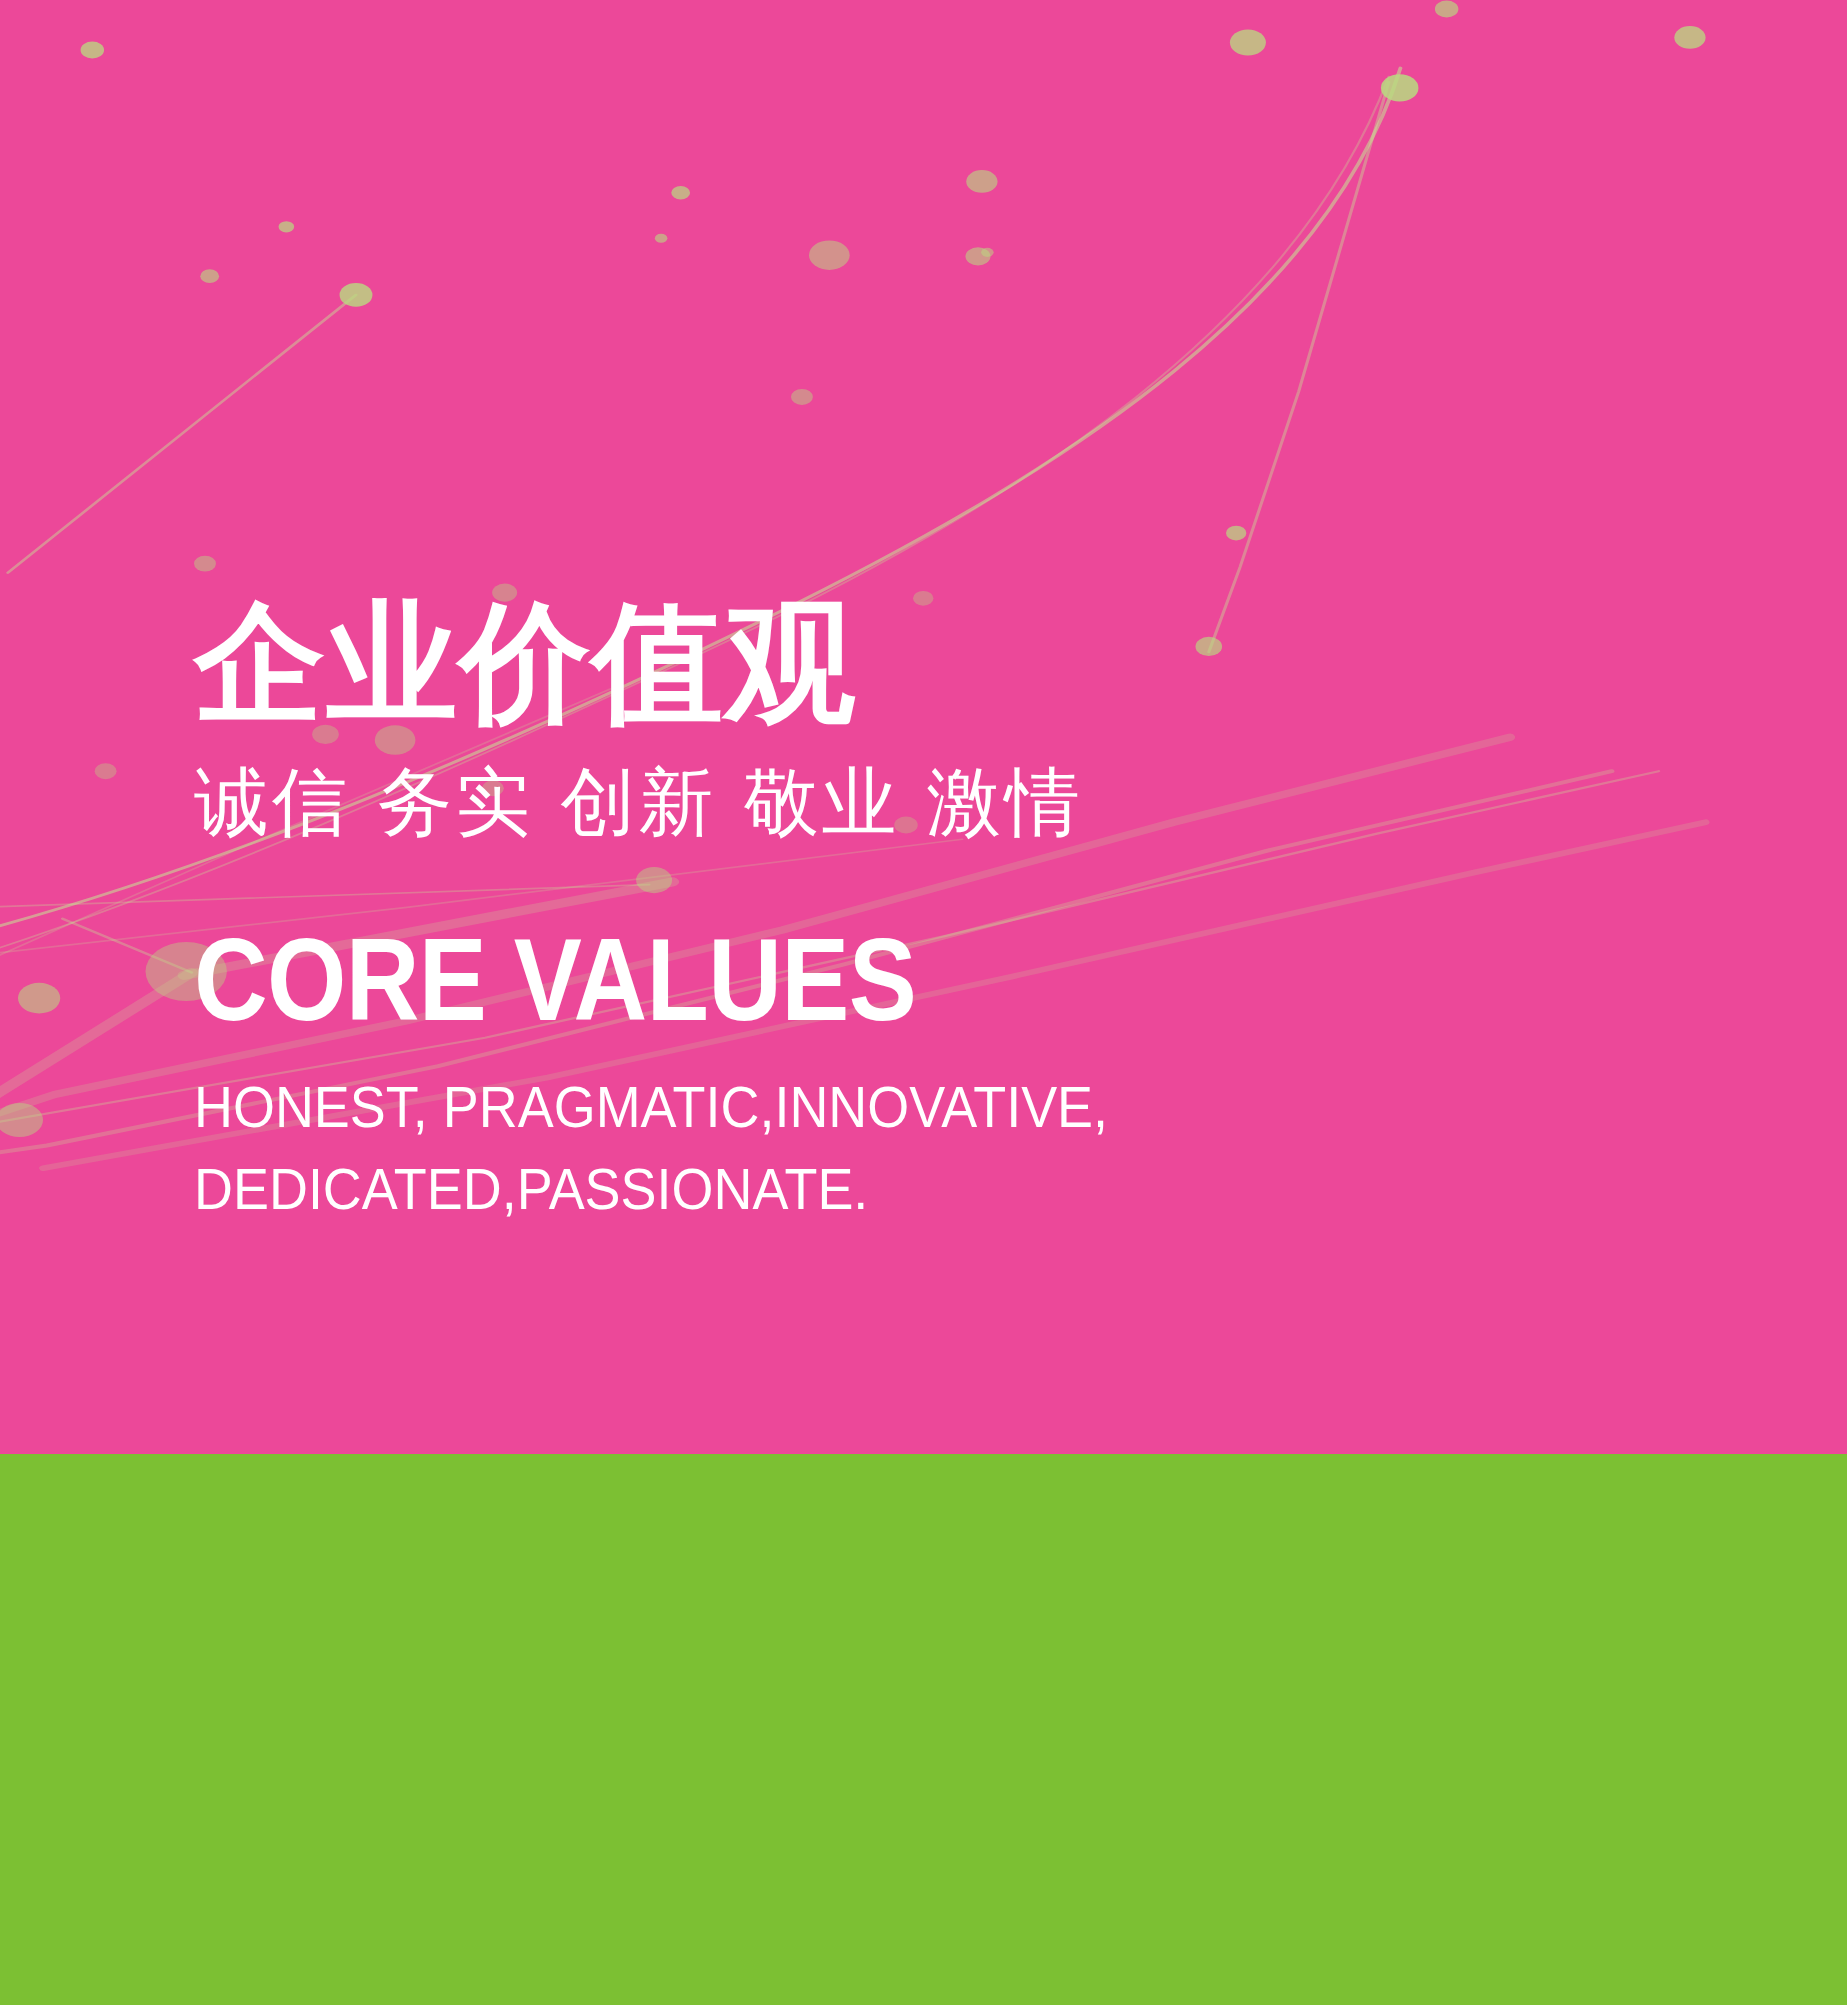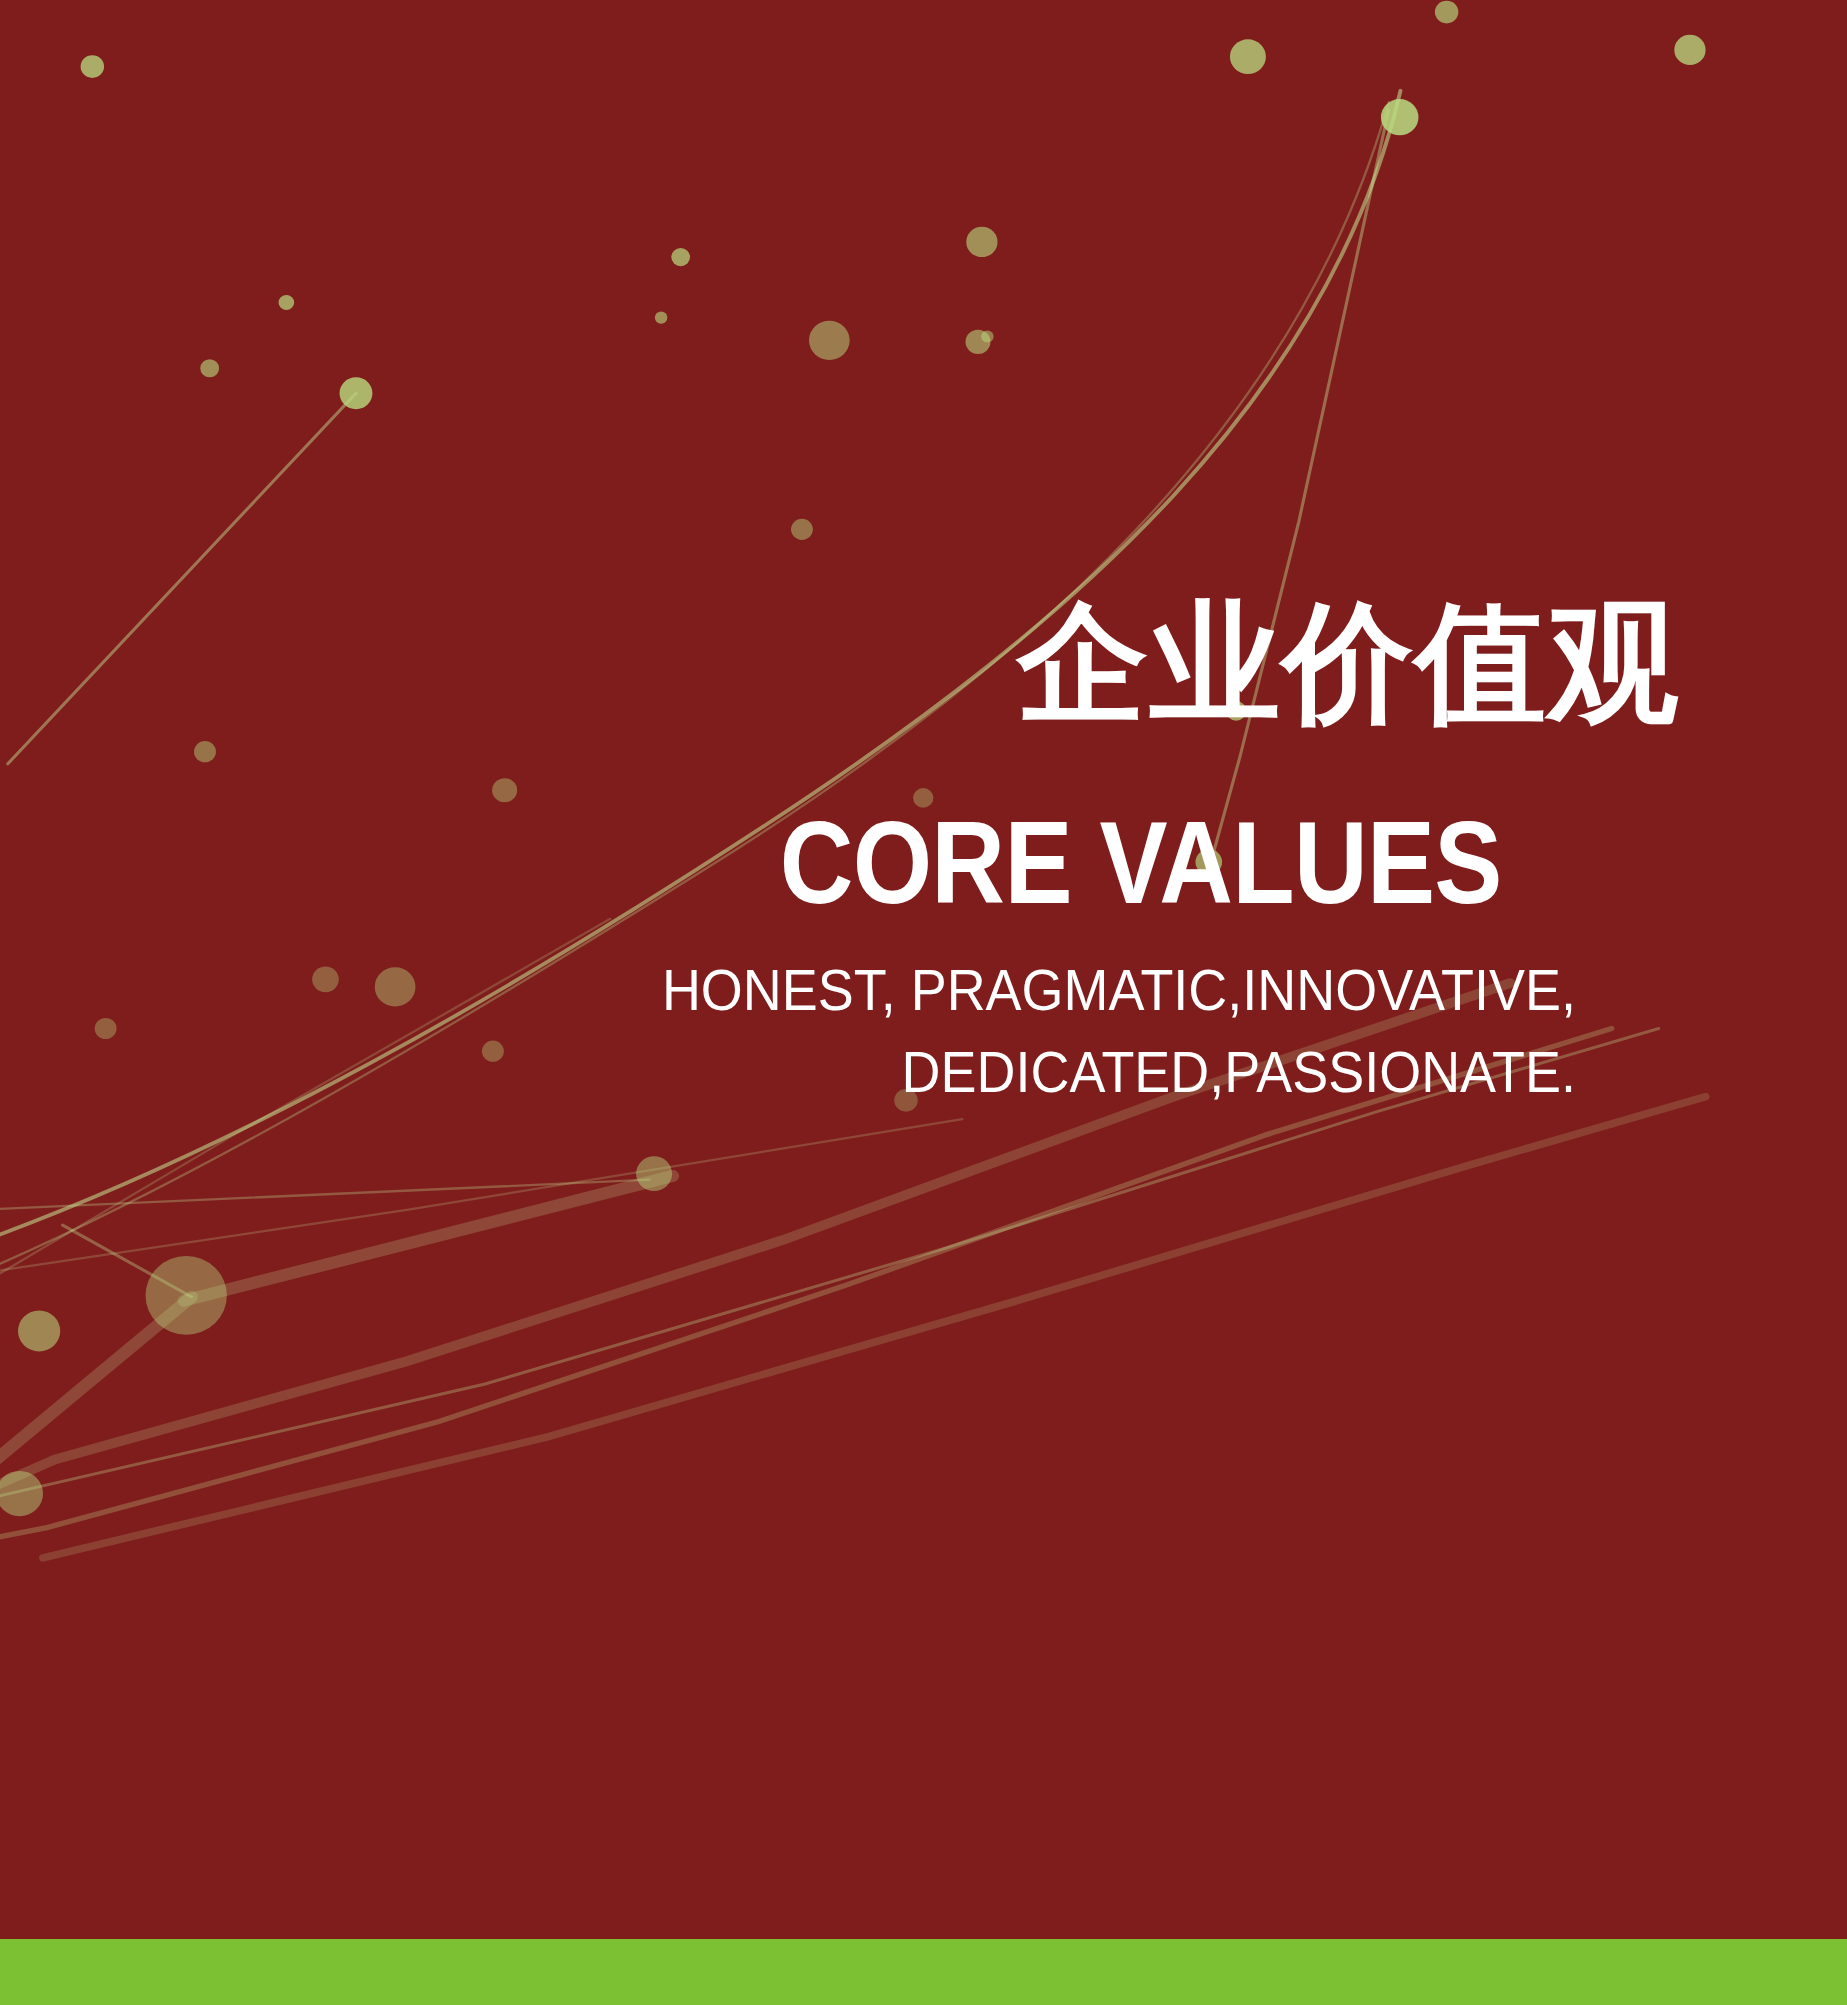--- a/index.html
+++ b/index.html
@@ -11,24 +11,23 @@
     width: 1848px;
     height: 2006px;
     overflow: hidden;
     font-family: "Liberation Sans", "DejaVu Sans", sans-serif;
     background: #7CC033;
   }
 
   .poster {
     position: relative;
     width: 1848px;
-    height: 1939px;
-    background: #7f1d1d;
+    height: 1454px;
+    background: #ec4899;
     overflow: hidden;
-    text-align: right;
   }
 
   
   .bg-network {
     position: absolute;
     inset: 0;
     width: 100%;
     height: 100%;
     pointer-events: none;
   }
@@ -158,20 +157,21 @@
       <circle cx="836" cy="1552" r="23" opacity="0.45"></circle>
       <circle cx="1158" cy="1455" r="15" opacity="0.30"></circle>
       <circle cx="416" cy="1295" r="17" opacity="0.35"></circle>
     </g>
   </svg>
 
   <div class="content">
 
     <h1 class="title-cn">企业价值观</h1>
 
+    <p class="subtitle-cn">诚信  务实  创新  敬业  激情</p>
 
     <h2 class="title-en">CORE VALUES</h2>
 
     <p class="body-en">
       <span class="line">HONEST, PRAGMATIC,INNOVATIVE,</span>
       <span class="line">DEDICATED,PASSIONATE.</span>
     </p>
 
   </div>
 </div>

